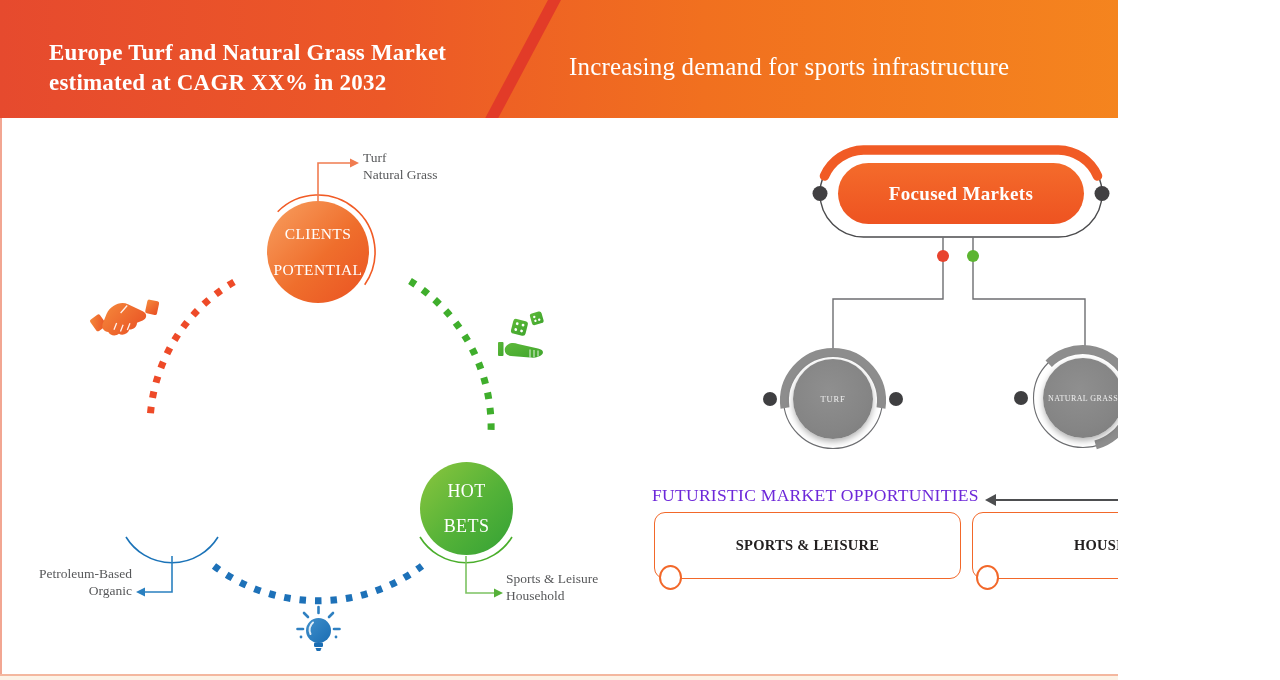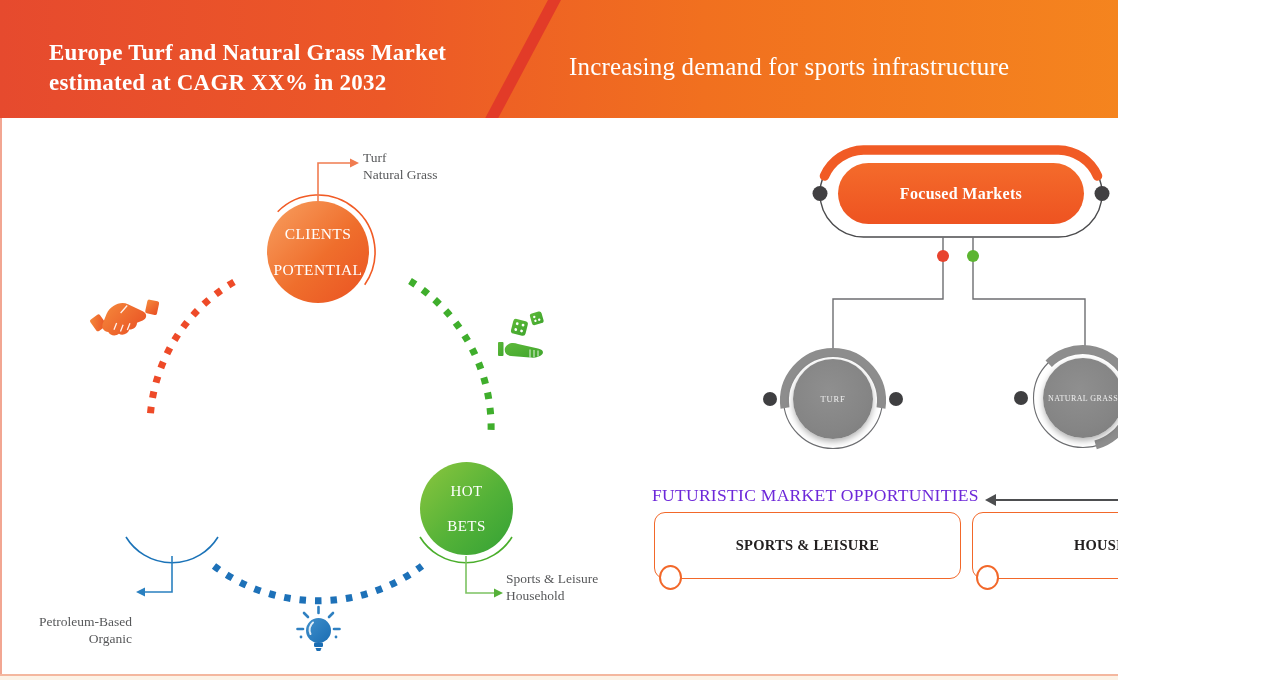--- a/index.html
+++ b/index.html
@@ -18,30 +18,30 @@
   .bottom-band{position:absolute;left:0;top:676px;width:1280px;height:4px;background:#fcf2e6;}
   
   .overlay{position:absolute;left:0;top:0;width:1280px;height:680px;}
   
   .bubble{position:absolute;border-radius:50%;display:flex;flex-direction:column;align-items:center;
           justify-content:center;color:#fff;text-align:center;font-weight:500;letter-spacing:.4px;gap:16px;}
   .bubble-orange{left:267px;top:201px;width:102px;height:102px;font-size:15.5px;line-height:20px;
           background:linear-gradient(135deg,#f8a061 0%,#ef6e2c 55%,#ea5222 100%);}
   .bubble-blue{left:126px;top:462px;width:93px;height:93px;font-size:15px;line-height:19px;
           background:linear-gradient(135deg,#58aadb 0%,#2c85c4 55%,#1a72b7 100%);}
-  .bubble-green{left:420px;top:462px;width:93px;height:93px;font-size:15px;line-height:19px;
+  .bubble-green{left:420px;top:462px;width:93px;height:93px;font-size:18px;line-height:19px;
           background:linear-gradient(135deg,#8cc63e 0%,#54b238 55%,#33a135 100%);}
   .callout{position:absolute;color:#57585a;font-size:13.5px;line-height:16.5px;}
   .co-turf{left:363px;top:150px;text-align:left;}
-  .co-petro{left:8px;top:566px;width:124px;text-align:right;margin-top:48px;}
+  .co-petro{left:8px;top:566px;width:124px;text-align:right;}
   .co-sports{left:506px;top:571px;text-align:left;}
   
   .pill{position:absolute;left:838px;top:163px;width:246px;height:61px;border-radius:31px;
         background:linear-gradient(180deg,#f46b2b 0%,#ee5321 100%);display:flex;align-items:center;justify-content:center;
-        color:#fff;font-size:16px;font-weight:700;letter-spacing:.3px;}
+        color:#fff;font-size:19px;font-weight:700;letter-spacing:.3px;}
   .gray-node{position:absolute;width:80px;height:80px;border-radius:50%;
         background:radial-gradient(circle at 45% 40%,#8f8f8f 0%,#858585 60%,#7b7b7b 100%);
         box-shadow:0 3px 6px rgba(0,0,0,.30);display:flex;align-items:center;justify-content:center;
         color:#efefef;font-weight:500;text-align:center;}
   .node-turf{left:793px;top:359px;font-size:8.5px;letter-spacing:.8px;}
   .node-ng{left:1043px;top:358px;font-size:8px;letter-spacing:.4px;}
   
   .fut-heading{position:absolute;left:652px;top:485px;color:#6d28d9;font-size:17.5px;font-weight:500;letter-spacing:.3px;}
   .opp-box{position:absolute;top:512px;height:65px;border:1.6px solid #f2682a;border-radius:11px;
            display:flex;align-items:center;justify-content:center;background:#fff;

